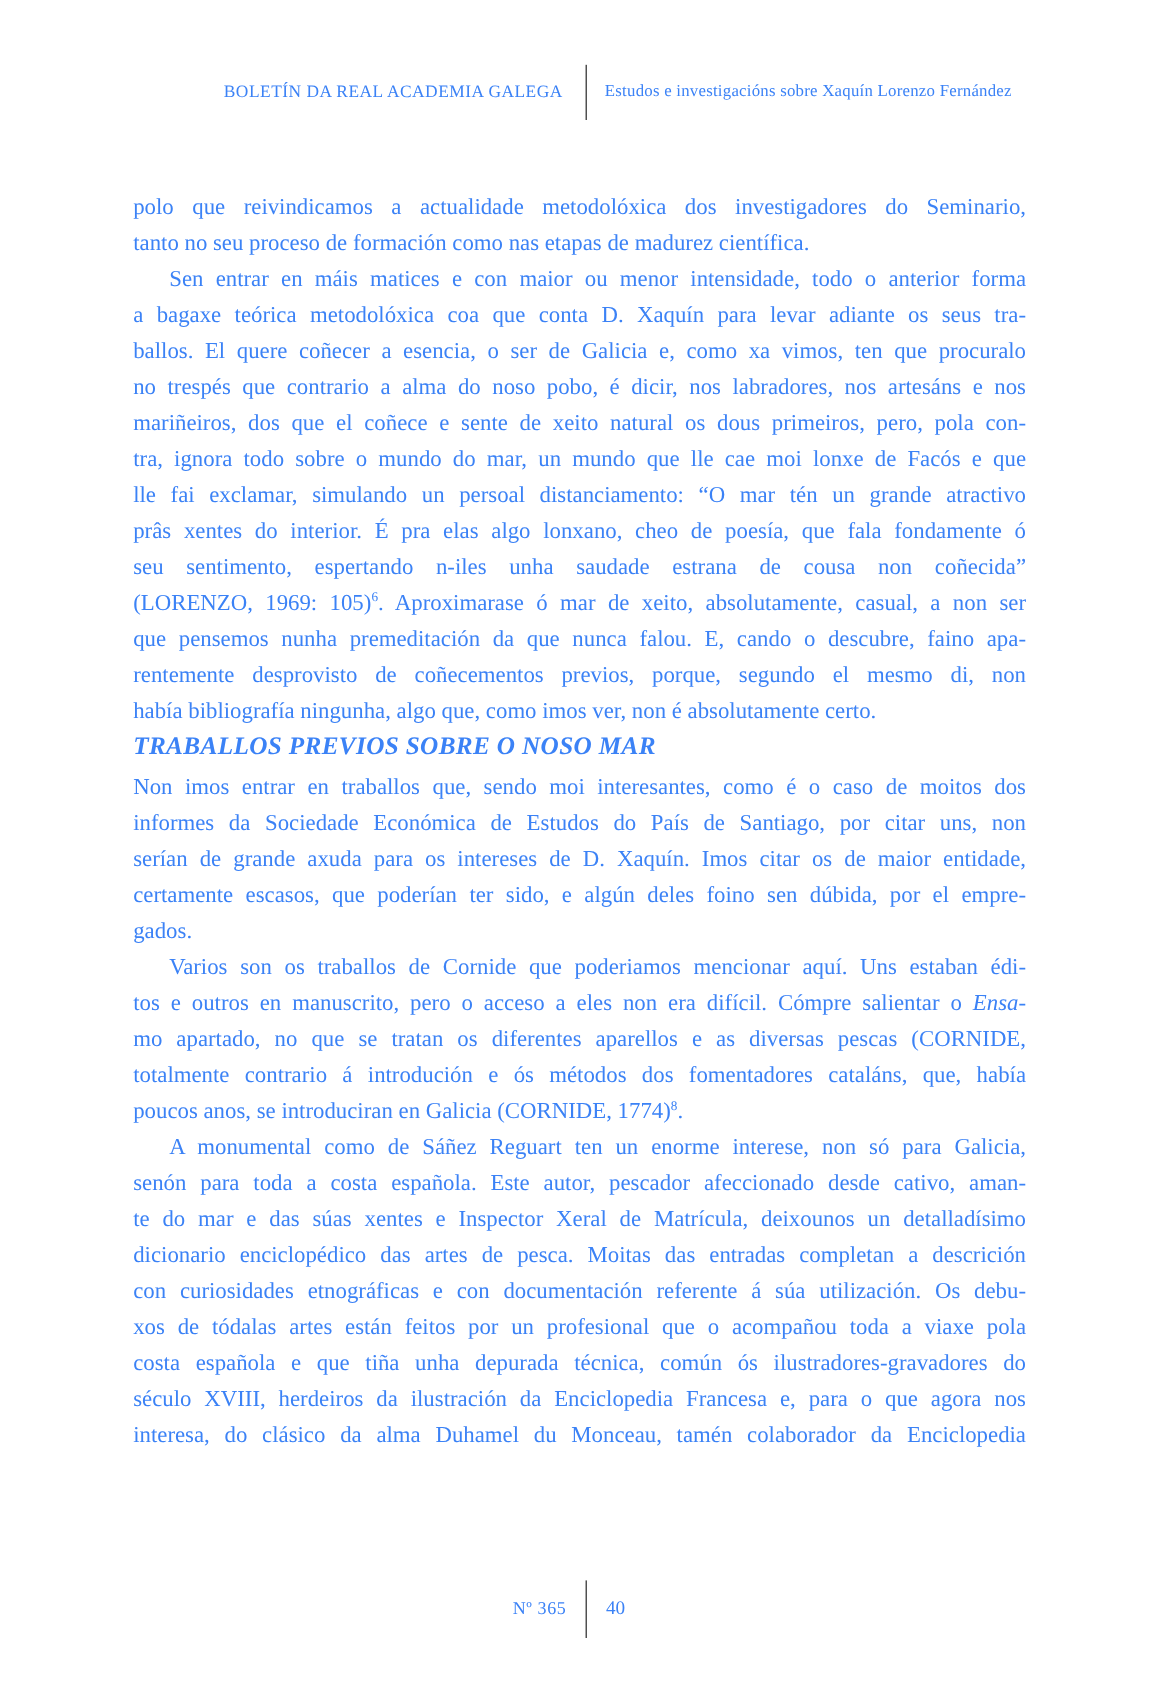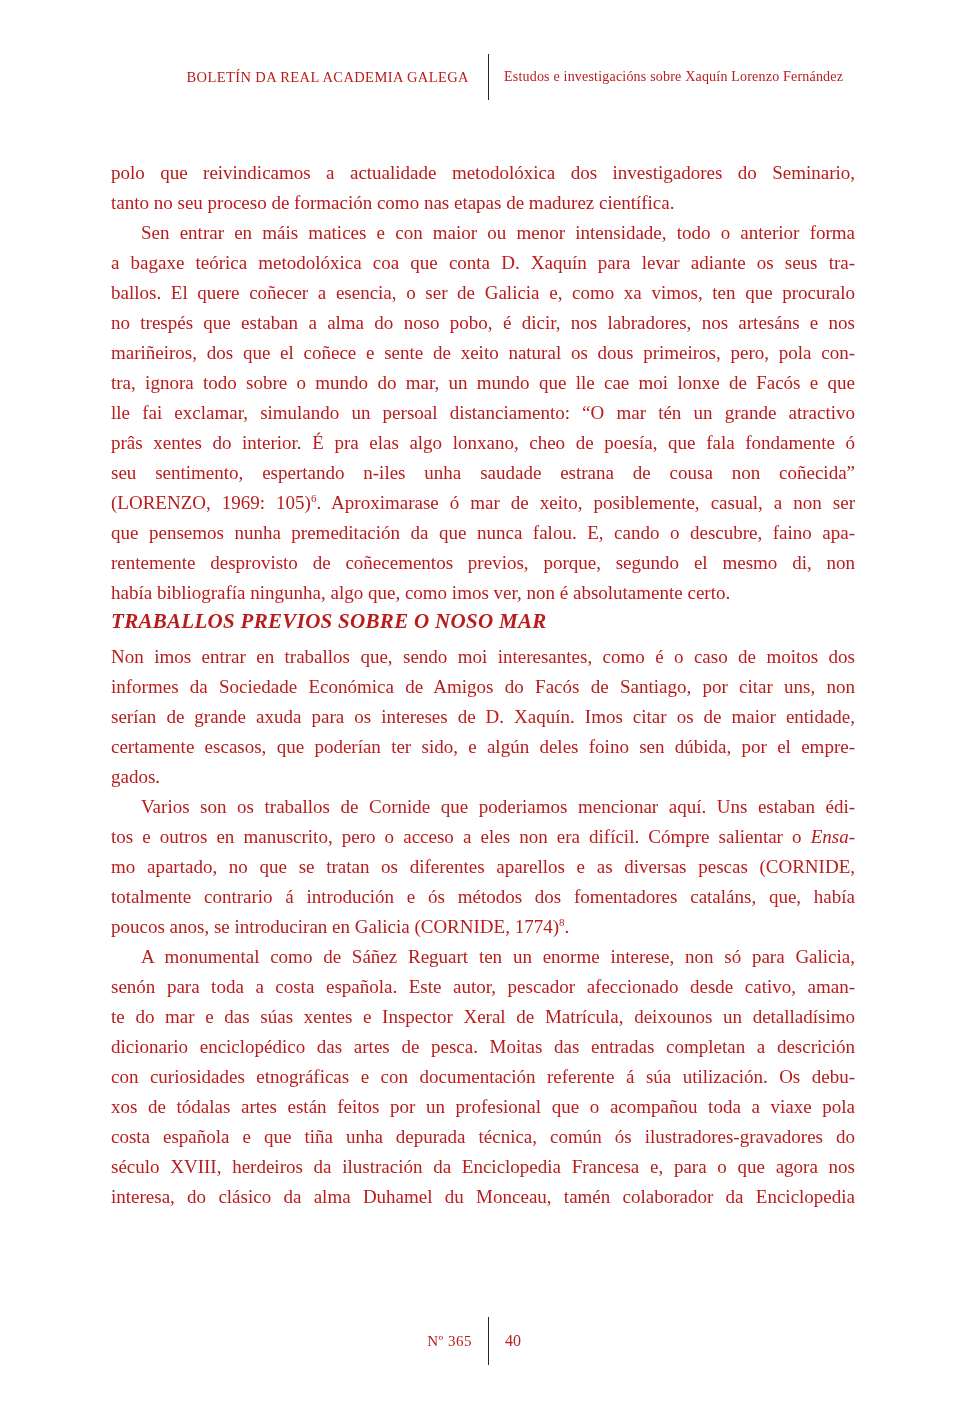--- a/index.html
+++ b/index.html
@@ -1,21 +1,21 @@
 <!DOCTYPE html>
 <html><head>
 <meta charset="utf-8">
 <style>
   html, body { margin: 0; padding: 0; background: #ffffff; }
   .page {
     position: relative;
     width: 975px;
     height: 1417px;
     background: #ffffff;
-    color: #b91c1c;
+    color: #3b82f6;
     font-family: "Liberation Serif", serif;
     overflow: hidden;
   }
 
   
   .header {
     position: absolute;
     top: 54px;
     left: 0;
     right: 0;
@@ -111,35 +111,35 @@
 
   <div class="body-block" id="body-content">
       <div class="paragraph">
         <div class="line"><span>polo que reivindicamos a actualidade metodolóxica dos investigadores do Seminario,</span></div>
         <div class="line last"><span>tanto no seu proceso de formación como nas etapas de madurez científica.</span></div>
       </div>
       <div class="paragraph">
         <div class="line ind"><span>Sen entrar en máis matices e con maior ou menor intensidade, todo o anterior forma</span></div>
         <div class="line"><span>a bagaxe teórica metodolóxica coa que conta D. Xaquín para levar adiante os seus tra-</span></div>
         <div class="line"><span>ballos. El quere coñecer a esencia, o ser de Galicia e, como xa vimos, ten que procuralo</span></div>
-        <div class="line"><span>no trespés que estaban a alma do noso pobo, é dicir, nos labradores, nos artesáns e nos</span></div>
+        <div class="line"><span>no trespés que contrario a alma do noso pobo, é dicir, nos labradores, nos artesáns e nos</span></div>
         <div class="line"><span>mariñeiros, dos que el coñece e sente de xeito natural os dous primeiros, pero, pola con-</span></div>
         <div class="line"><span>tra, ignora todo sobre o mundo do mar, un mundo que lle cae moi lonxe de Facós e que</span></div>
         <div class="line"><span>lle fai exclamar, simulando un persoal distanciamento: “O mar tén un grande atractivo</span></div>
         <div class="line"><span>prâs xentes do interior. É pra elas algo lonxano, cheo de poesía, que fala fondamente ó</span></div>
         <div class="line"><span>seu sentimento, espertando n-iles unha saudade estrana de cousa non coñecida”</span></div>
-        <div class="line"><span>(LORENZO, 1969: 105)</span><sup>6</sup><span>. Aproximarase ó mar de xeito, posiblemente, casual, a non ser</span></div>
+        <div class="line"><span>(LORENZO, 1969: 105)</span><sup>6</sup><span>. Aproximarase ó mar de xeito, absolutamente, casual, a non ser</span></div>
         <div class="line"><span>que pensemos nunha premeditación da que nunca falou. E, cando o descubre, faino apa-</span></div>
         <div class="line"><span>rentemente desprovisto de coñecementos previos, porque, segundo el mesmo di, non</span></div>
         <div class="line last"><span>había bibliografía ningunha, algo que, como imos ver, non é absolutamente certo.</span></div>
       </div>
       <div class="section-heading">TRABALLOS PREVIOS SOBRE O NOSO MAR</div>
       <div class="paragraph">
         <div class="line"><span>Non imos entrar en traballos que, sendo moi interesantes, como é o caso de moitos dos</span></div>
-        <div class="line"><span>informes da Sociedade Económica de Amigos do Facós de Santiago, por citar uns, non</span></div>
+        <div class="line"><span>informes da Sociedade Económica de Estudos do País de Santiago, por citar uns, non</span></div>
         <div class="line"><span>serían de grande axuda para os intereses de D. Xaquín. Imos citar os de maior entidade,</span></div>
         <div class="line"><span>certamente escasos, que poderían ter sido, e algún deles foino sen dúbida, por el empre-</span></div>
         <div class="line last"><span>gados.</span></div>
       </div>
       <div class="paragraph">
         <div class="line ind"><span>Varios son os traballos de Cornide que poderiamos mencionar aquí. Uns estaban édi-</span></div>
         <div class="line"><span>tos e outros en manuscrito, pero o acceso a eles non era difícil. Cómpre salientar o </span><i>Ensa-</i></div>
         <div class="line"><span>mo apartado, no que se tratan os diferentes aparellos e as diversas pescas (CORNIDE,</span></div>
         <div class="line"><span>totalmente contrario á introdución e ós métodos dos fomentadores cataláns, que, había</span></div>
         <div class="line last"><span>poucos anos, se introduciran en Galicia (CORNIDE, 1774)</span><sup>8</sup><span>.</span></div>

